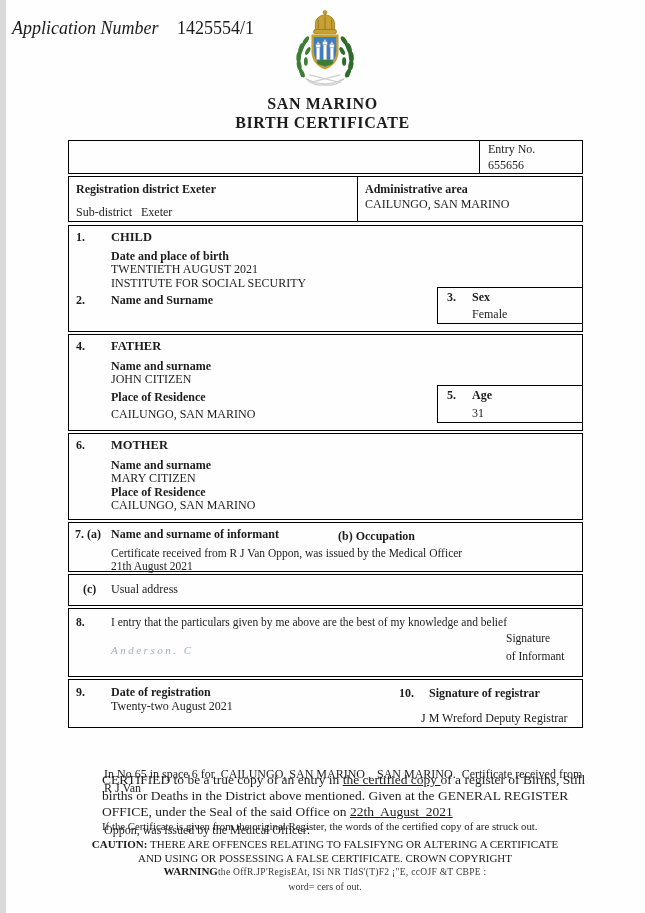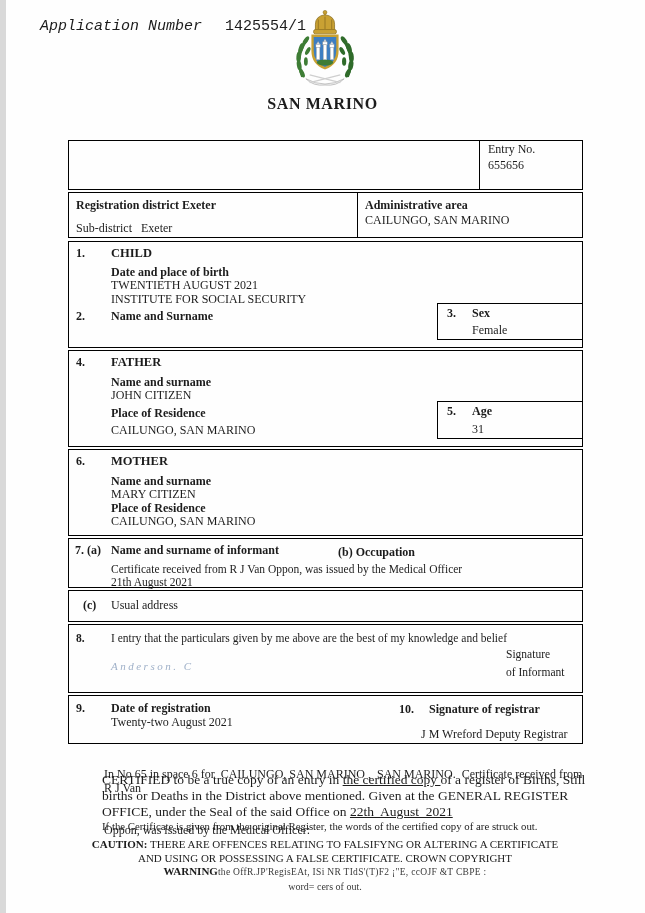--- a/index.html
+++ b/index.html
@@ -4,35 +4,35 @@
 <style>
   html,body{margin:0;padding:0;}
   body{background:#ffffff;}
   .page{
     position:relative;width:645px;height:913px;background:#fefefe;
     font-family:"Liberation Serif","DejaVu Serif",serif;color:#1c1c1c;
     overflow:hidden;
   }
   .scan-edge{position:absolute;left:0;top:0;width:6px;height:100%;background:#d9d9d9;}
   
-  .app-number{position:absolute;left:40px;top:18px;font-size:15px;font-family:Liberation Mono, monospace;}
+  .app-number{position:absolute;left:12px;top:18px;font-size:18px;}
   .app-number .lbl{font-style:italic;}
   .app-number .val{margin-left:14px;font-style:normal;}
   .crest{position:absolute;left:284px;top:8px;width:82px;height:88px;}
   .title{position:absolute;left:0;top:94px;width:100%;text-align:center;
          font-weight:bold;font-size:16px;letter-spacing:.6px;line-height:19px;}
   
   .cert{position:absolute;left:68px;top:140px;width:515px;font-size:12px;}
   .box{position:relative;border:1.5px solid #000;box-sizing:border-box;background:transparent;}
   .b{font-weight:bold;}
   .row{position:relative;}
   .num{position:absolute;left:-35px;top:0;font-weight:bold;}
   .content{padding:5px 6px 4px 42px;}
   
-  .boxA{height:50px;padding-left:15px;}
+  .boxA{height:34px;padding-left:15px;}
   .entry-cell{position:absolute;top:0;bottom:0;left:410px;right:0;border-left:1.5px solid #000;
               padding:1px 8px;line-height:15.5px;}
   
   .boxB{height:46px;margin-top:2px;}
   .regdiv{position:absolute;top:0;bottom:0;left:288px;border-left:1.5px solid #000;}
   .boxB .left{position:absolute;left:7px;top:5px;right:246px;}
   .boxB .sub{position:absolute;left:7px;top:28px;white-space:pre-wrap;}
   .boxB .right{position:absolute;left:296px;top:5px;line-height:15px;}
   
   .boxC{height:107px;margin-top:3px;}
@@ -121,20 +121,21 @@
         <rect x="45.4" y="41" width="3.6" height="13"></rect>
       </g>
 
       <path d="M20,74 Q40,85 60,74 Q52,82 40,80.5 Q28,82 20,74 Z" fill="#f4f4f4" stroke="#a8a8a8" stroke-width="0.7"></path>
       <path d="M24,70 L56,78 M56,70 L24,78" stroke="#cfcfcf" stroke-width="1.4"></path>
     </svg>
   </div>
 
   <div class="title">
     <div>SAN MARINO</div>
+    <div>BIRTH CERTIFICATE</div>
   </div>
 
   <div class="cert">
 
     <div class="box boxA">
       <div class="entry-cell">
         <div>Entry No.</div>
         <div>655656</div>
       </div>
     </div>

